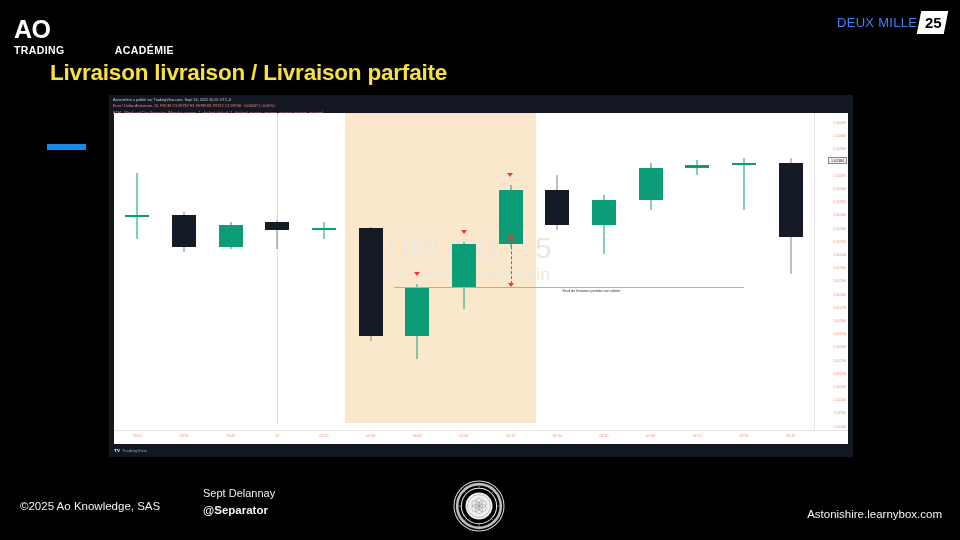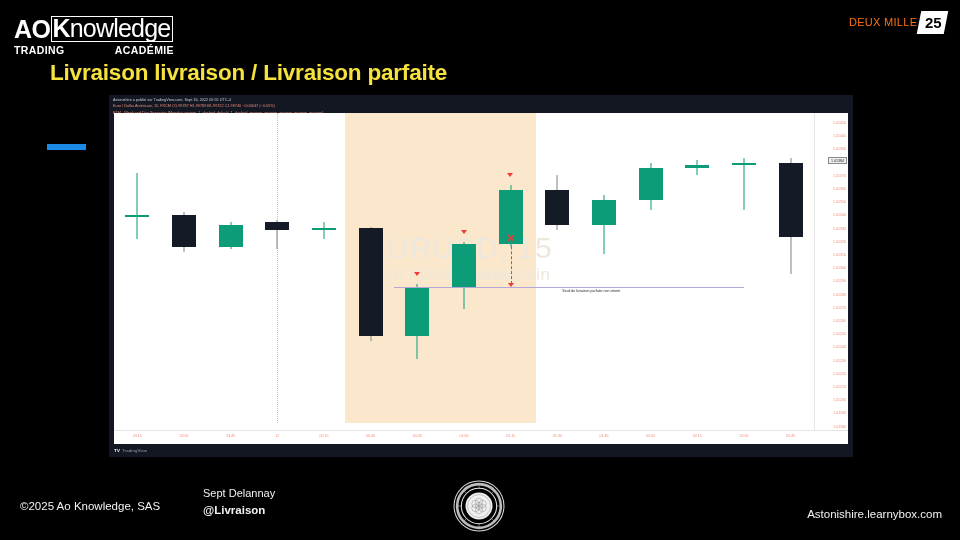--- a/index.html
+++ b/index.html
@@ -19,21 +19,21 @@
   }
   .logo-know .k { font-weight:bold; }
   .logo-know .rest { font-weight:normal; }
   .logo-row2 {
     display:flex; justify-content:space-between; width:160px; margin-top:2px;
     font-size:10.5px; font-weight:bold; letter-spacing:0.4px; color:#fff;
   }
 
   
   #yearbadge { position:absolute; right:14px; top:9px; display:flex; align-items:center; height:26px;}
-  #yearbadge .dm { font-size:11px; letter-spacing:0.3px; color:#f97316; }
+  #yearbadge .dm { font-size:13px; letter-spacing:0.3px; color:#3b82f6; }
   #yearbadge .num {
     background:#fff; color:#000; font-size:15px; font-weight:bold;
     padding:3px 4px 3px 6px; margin-left:2px;
     transform:skewX(-11deg); display:inline-block;
   }
   #yearbadge .num span { display:inline-block; transform:skewX(11deg); }
 
   
   #title {
     position:absolute; left:50px; top:60px; color:#F5E23C;
@@ -125,21 +125,20 @@
   #site { position:absolute; right:18px; top:508px; font-size:11.5px; color:#f2f2f2; }
 
   #seal { position:absolute; left:453px; top:480px; width:52px; height:52px; }
 </style>
 </head>
 <body>
 
 <div id="logo">
   <div class="logo-row1">
     <span class="logo-ao">AO</span>
-    <span class="logo-know"><span class="k">K</span><span class="rest">nowledge</span></span>
   </div>
   <div class="logo-row2">
     <span>TRADING</span>
     <span>ACADÉMIE</span>
   </div>
 </div>
 
 <div id="yearbadge">
   <span class="dm">DEUX MILLE</span>
   <span class="num"><span>25</span></span>
@@ -287,21 +286,21 @@
 
   <div id="tv-foot">
     <span class="tvlogo">TV</span>
     <span>TradingView</span>
   </div>
 </div>
 
 <div id="copy">©2025 Ao Knowledge, SAS</div>
 <div id="author">
   <div>Sept Delannay</div>
-  <div class="handle">@Livraison</div>
+  <div class="handle">@Separator</div>
 </div>
 <div id="site">Astonishire.learnybox.com</div>
 
 <svg id="seal" viewBox="0 0 100 100">
   <circle cx="50" cy="50" r="48" fill="none" stroke="#d8d8d8" stroke-width="2"></circle>
   <circle cx="50" cy="50" r="42" fill="none" stroke="#bdbdbd" stroke-width="5"></circle>
   <circle cx="50" cy="50" r="34" fill="none" stroke="#e8e8e8" stroke-width="2"></circle>
   <circle cx="50" cy="50" r="26" fill="#f0f0f0"></circle>
   <circle cx="50" cy="50" r="22" fill="none" stroke="#9a9a9a" stroke-width="1"></circle>
   <g fill="none" stroke="#8d8d8d" stroke-width="0.9">

